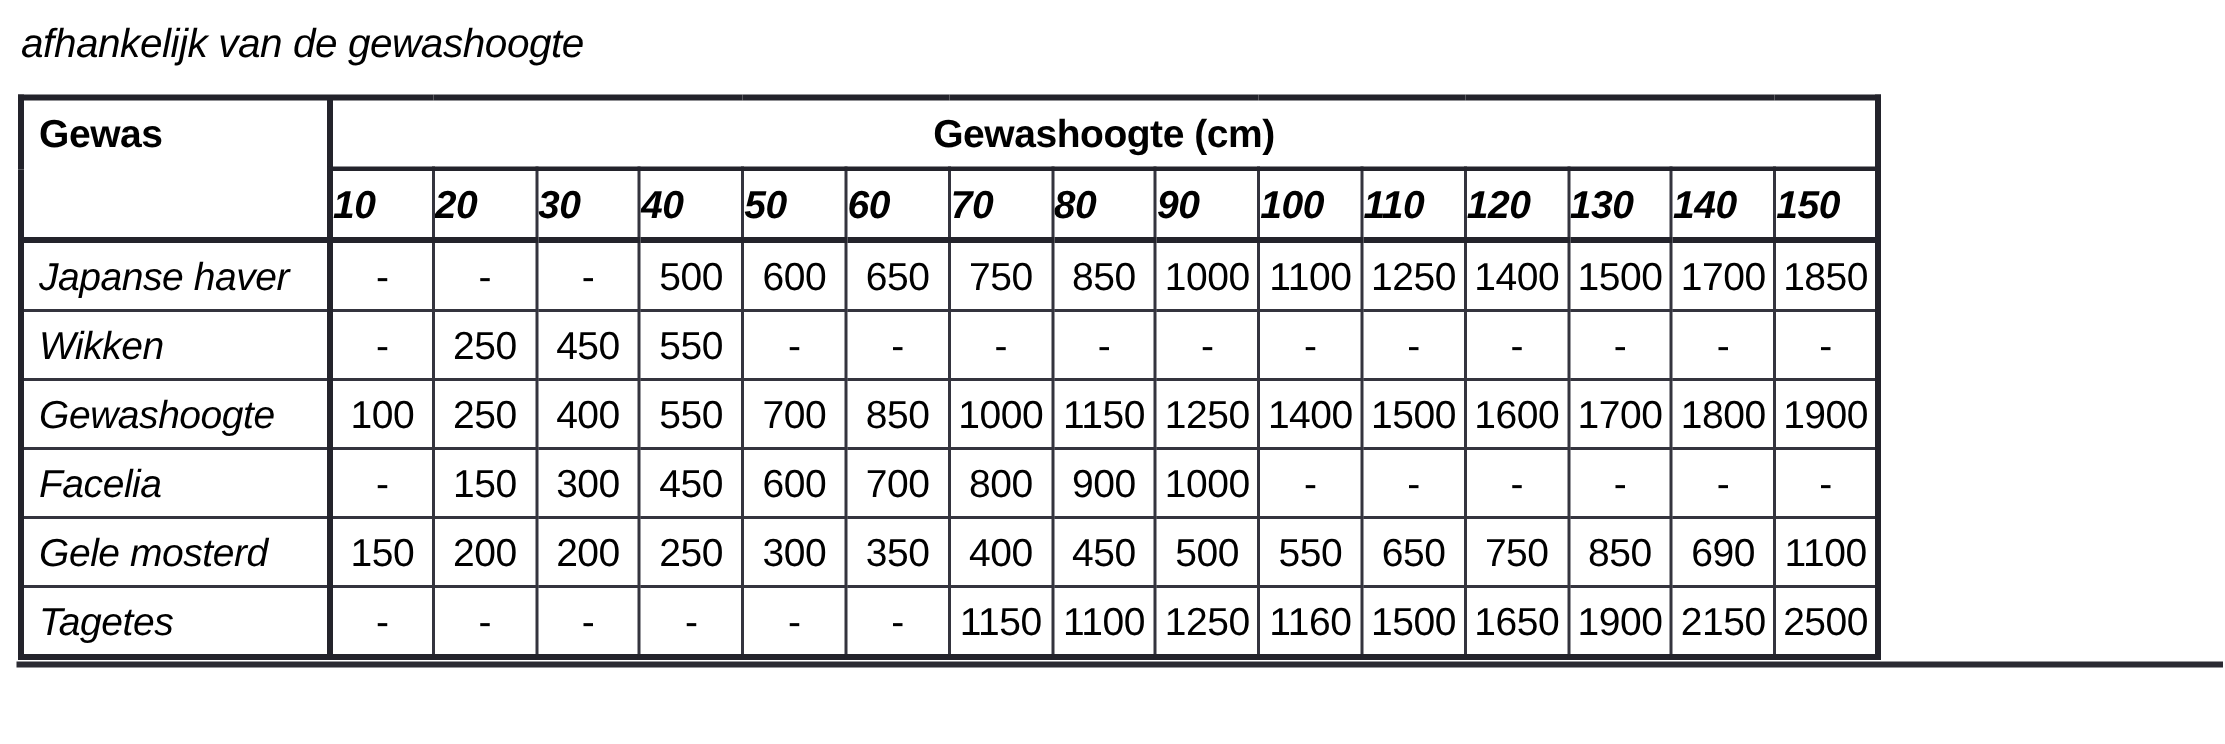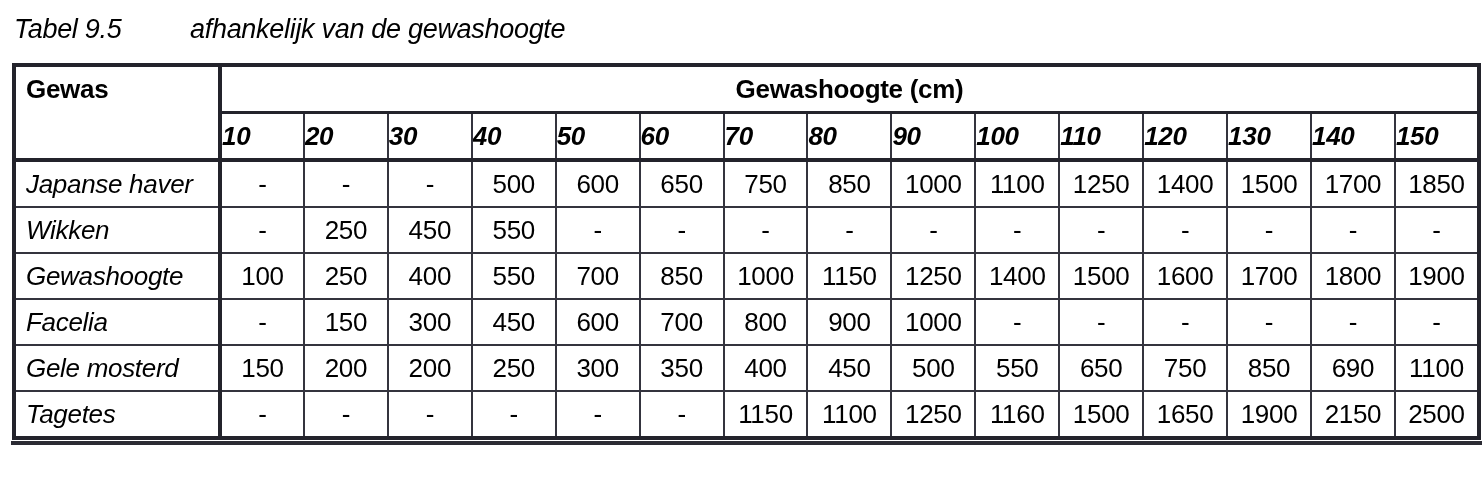--- a/index.html
+++ b/index.html
@@ -16,21 +16,21 @@
     font-style:italic;
     font-size:27px;
     line-height:43px;
     letter-spacing:-0.3px;
   }
   .cap-label{width:176px;flex-shrink:0;}
   
   table{
     border-collapse:collapse;
     table-layout:fixed;
-    width:1469px;
+    width:1242px;
     margin:12px 0 0 12px;
     border:4px solid #23232b;
     font-size:26px;
     letter-spacing:-0.3px;
   }
   col.c-gewas{width:206px;}
   th,td{
     border:2px solid #34343e;
     height:44px;
     padding:0;
@@ -68,21 +68,20 @@
     width:1471px;
     margin:1px 0 0 11px;
     border-top:4px solid #2b2b33;
     height:0;
   }
 </style>
 </head>
 <body>
 
 <div class="caption">
-  <div class="cap-label">Tabel 9.5</div>
   <div class="cap-text">
     <div>afhankelijk van de gewashoogte</div>
   </div>
 </div>
 
 <table>
   <colgroup>
     <col class="c-gewas">
     <col>
       <col>

